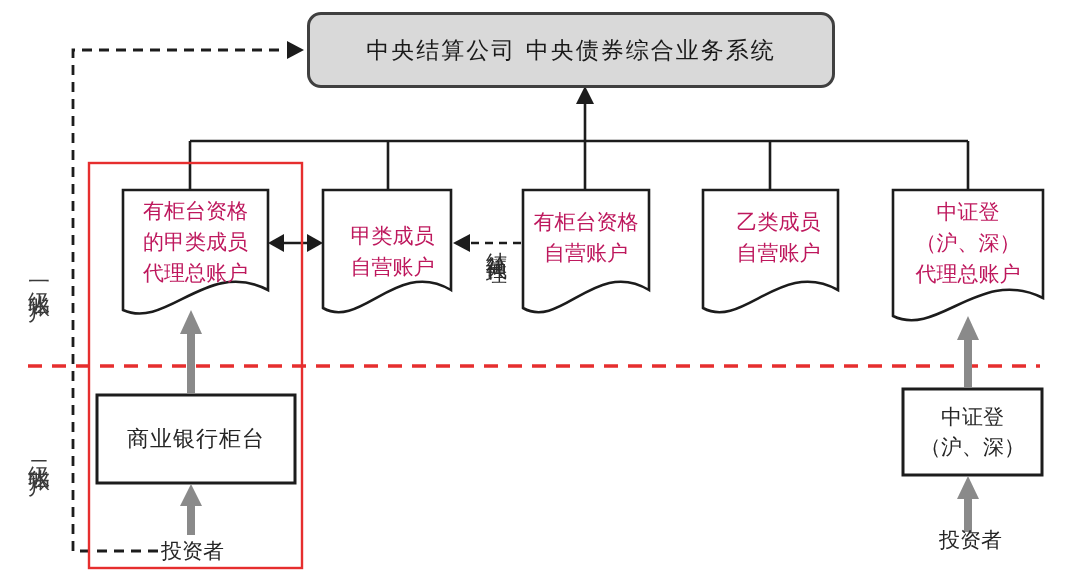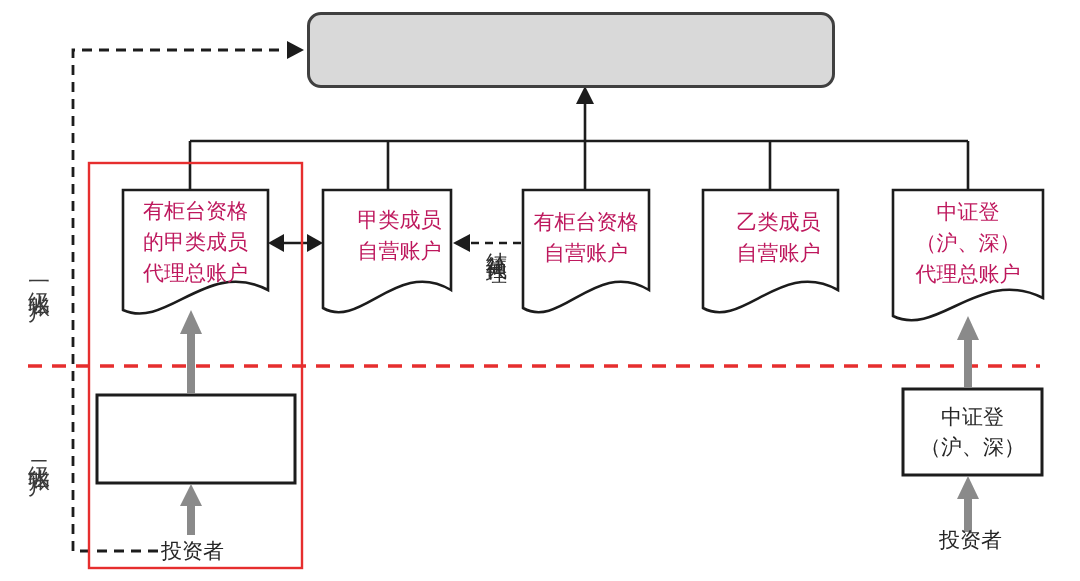--- a/index.html
+++ b/index.html
@@ -110,37 +110,39 @@
       <path d="M968,388 V337" stroke="#8a8a8a" stroke-width="8" fill="none"></path>
       <polygon points="968,316 957,340 979,340" fill="#8a8a8a"></polygon>
     </g>
     <g>
       <path d="M968,532 V495" stroke="#8a8a8a" stroke-width="8" fill="none"></path>
       <polygon points="968,476 957,499 979,499" fill="#8a8a8a"></polygon>
     </g>
   </svg>
 
   <div class="system-box"></div>
+  <div class="lbl system-label">中央结算公司 中央债券综合业务系统</div>
 
   <div class="lbl vert tier-label" style="left:22px; top:212px; width:34px; height:132px;">一级账户</div>
   <div class="lbl vert tier-label" style="left:22px; top:386px; width:34px; height:132px;">二级账户</div>
 
   <div class="lbl acct pre" style="left:123px; top:196px; width:145px; height:92px;">有柜台资格
 的甲类成员
 代理总账户</div>
-  <div class="lbl acct pre" style="left:323px; top:204px; width:139px; height:64px;padding-left:7px;">甲类成员
+  <div class="lbl acct pre" style="left:323px; top:220px; width:139px; height:64px;">甲类成员
 自营账户</div>
   <div class="lbl acct pre" style="left:523px; top:206px; width:126px; height:64px;">有柜台资格
 自营账户</div>
   <div class="lbl acct pre" style="left:703px; top:206px; width:151px; height:64px;">乙类成员
 自营账户</div>
   <div class="lbl acct pre" style="left:893px; top:197px; width:150px; height:92px;">中证登
 （沪、深）
 代理总账户</div>
 
   <div class="lbl vert" style="left:480px; top:187px; width:32px; height:112px; font-size:21px; color:#2b2b2b;">结算代理</div>
 
+  <div class="lbl" style="left:97px; top:395px; width:198px; height:88px; font-size:22px; letter-spacing:1px;">商业银行柜台</div>
   <div class="lbl pre" style="left:903px; top:389px; width:139px; height:86px; font-size:21px; line-height:30px;">中证登
 （沪、深）</div>
   <div class="lbl" style="left:150px; top:538px; width:85px; height:26px; font-size:21px;">投资者</div>
   <div class="lbl" style="left:928px; top:527px; width:85px; height:26px; font-size:21px;">投资者</div>
 
 </div>
 
 </body></html>

